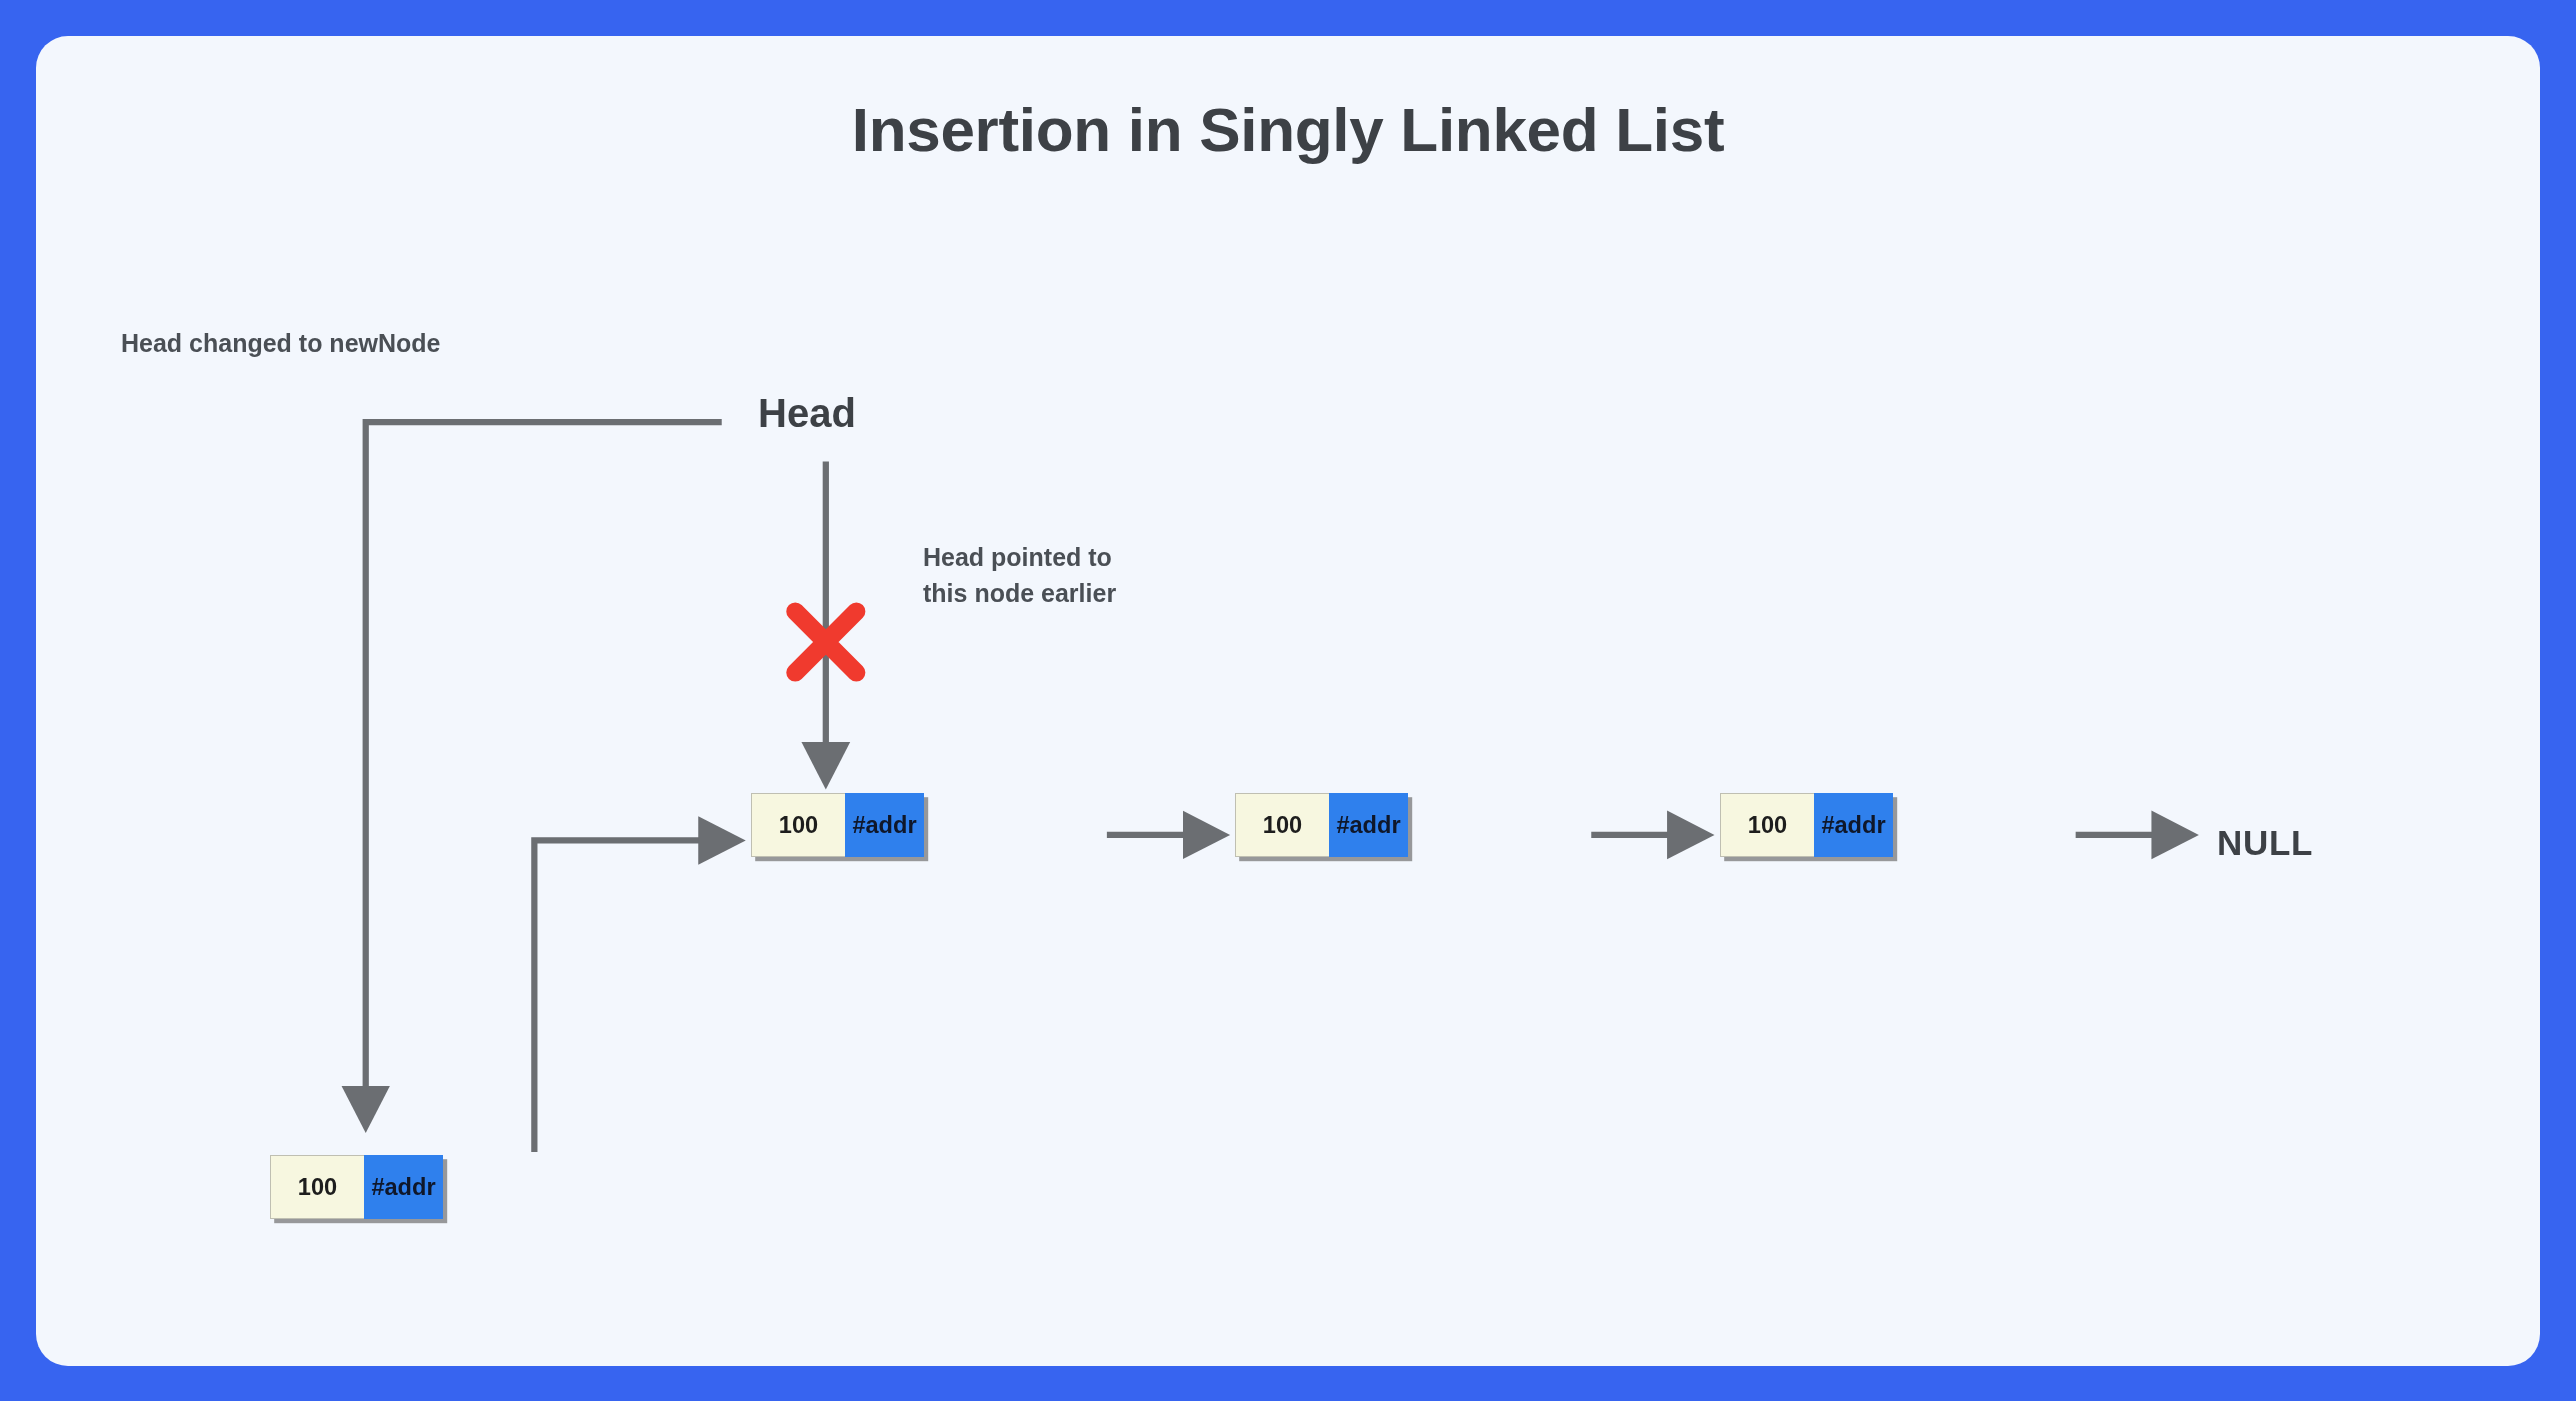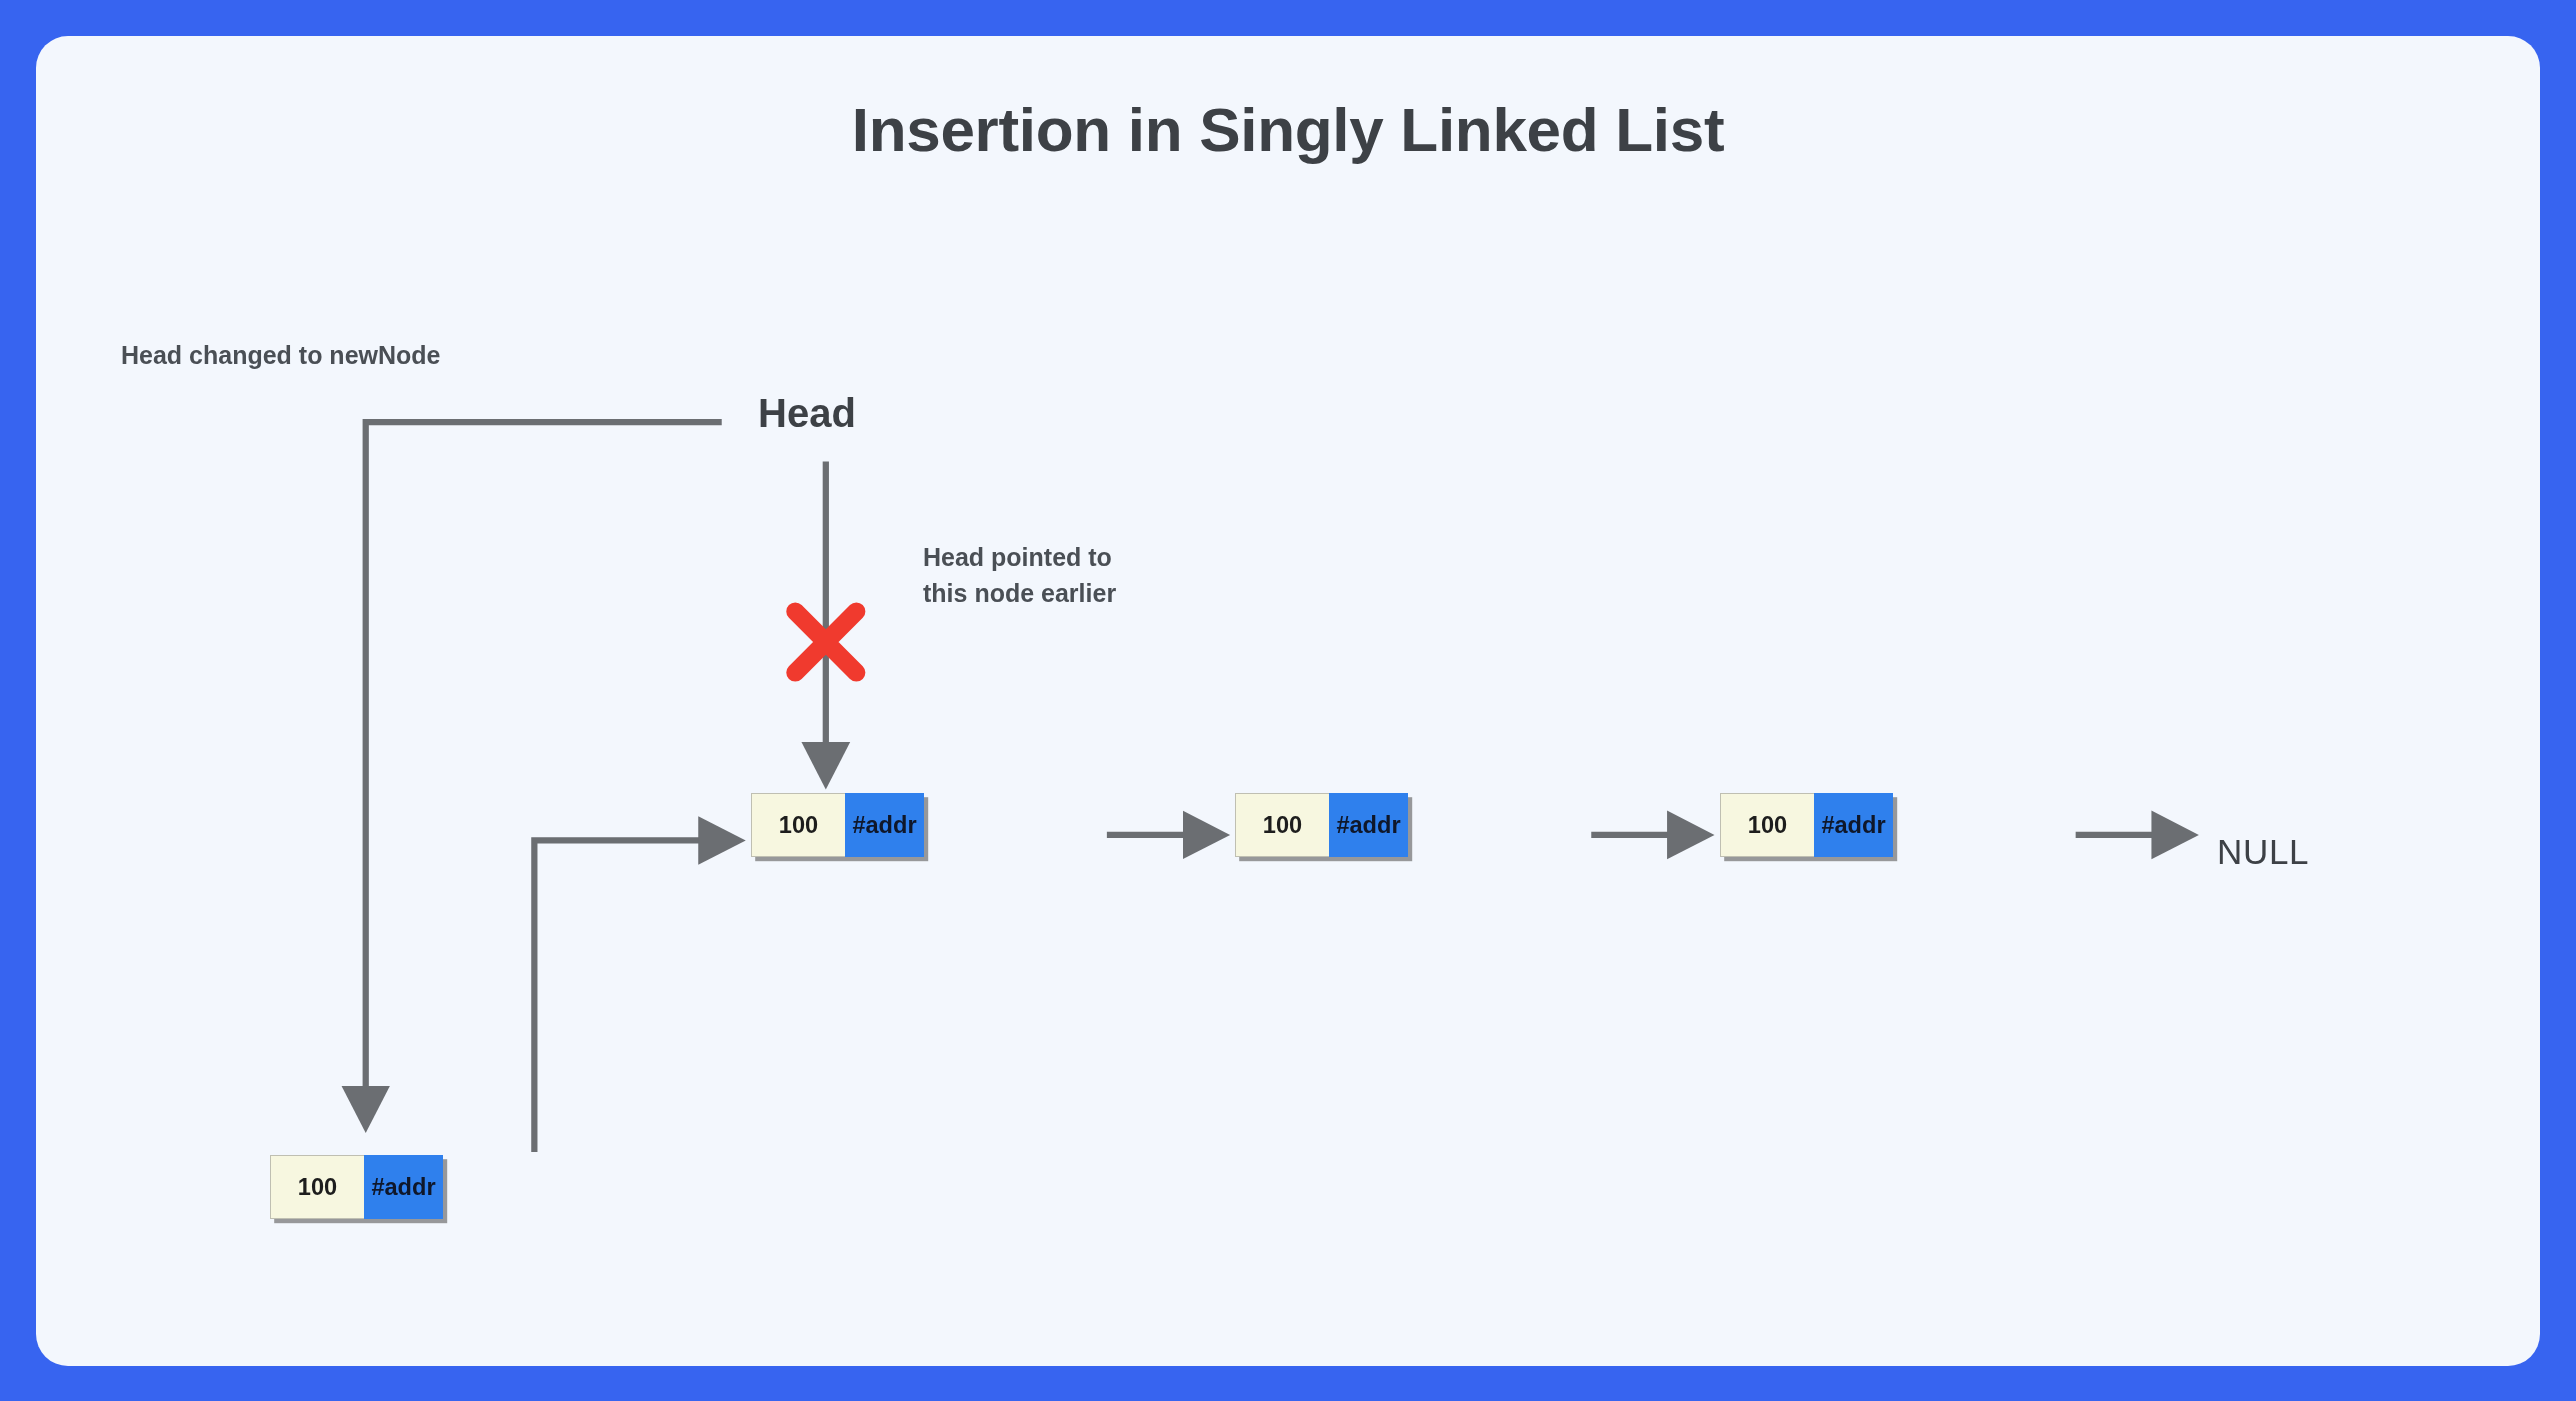--- a/index.html
+++ b/index.html
@@ -52,42 +52,41 @@
 
   
   .annot {
     position: absolute;
     font-size: 25px;
     font-weight: 700;
     color: #4a4f55;
     line-height: 1.42;
     white-space: pre;
   }
-  #ann-head-changed { left: 121px; top: 326px; margin-top: 12px; }
+  #ann-head-changed { left: 121px; top: 326px; }
   #ann-head-pointed { left: 923px; top: 540px; }
   #ann-next-pointer { left: 585px; top: 954px; }
 
   #head-label {
     position: absolute;
     left: 758px;
     top: 391px;
     font-size: 40px;
     font-weight: 700;
     color: #3d4146;
   }
 
   #null-label {
     position: absolute;
     left: 2217px;
     top: 823px;
     font-size: 35px;
-    font-weight: 400;
+    font-weight: 700;
     color: #3d4146;
     letter-spacing: 0.7px;
-    margin-top: 9px;
   }
 
   
   .node {
     position: absolute;
     display: flex;
     height: 64px;
     box-shadow: 4.2px 4.2px 0 0 rgba(120,120,120,0.75);
     box-sizing: border-box;
   }

